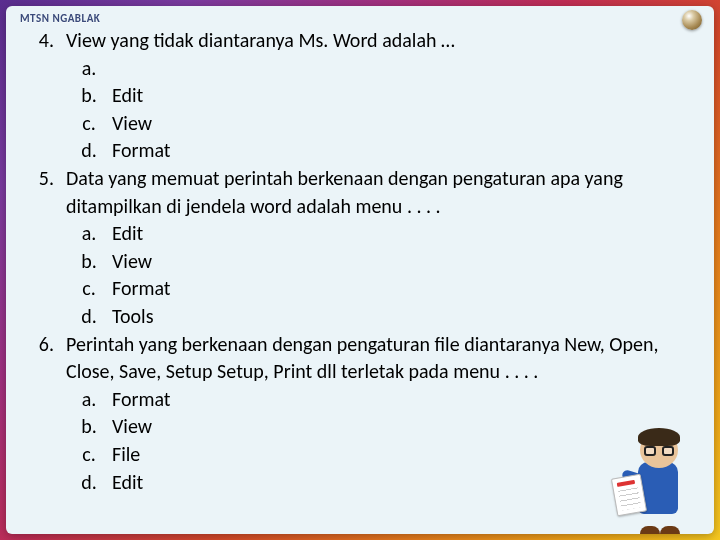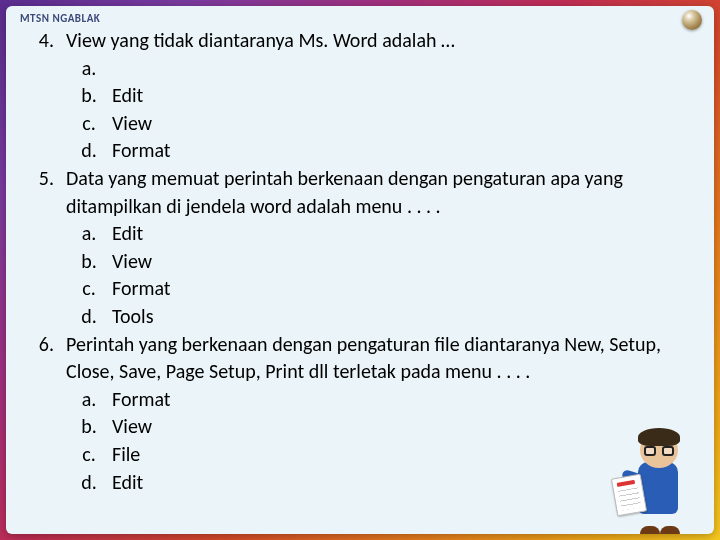--- a/index.html
+++ b/index.html
@@ -152,21 +152,21 @@
         <div class="opt-text">Format</div>
       </div>
     <div class="opt-row">
         <div class="opt-pad"></div>
         <div class="opt-letter">d.</div>
         <div class="opt-text">Tools</div>
       </div>
 
     <div class="q-row">
       <div class="q-num">6.</div>
-      <div class="q-text">Perintah yang berkenaan dengan pengaturan file diantaranya New, Setup, Close, Save, Page Setup, Print dll terletak pada menu . . . .</div>
+      <div class="q-text">Perintah yang berkenaan dengan pengaturan file diantaranya New, Open, Close, Save, Setup Setup, Print dll terletak pada menu . . . .</div>
     </div>
     <div class="opt-row">
         <div class="opt-pad"></div>
         <div class="opt-letter">a.</div>
         <div class="opt-text">Format</div>
       </div>
     <div class="opt-row">
         <div class="opt-pad"></div>
         <div class="opt-letter">b.</div>
         <div class="opt-text">View</div>

